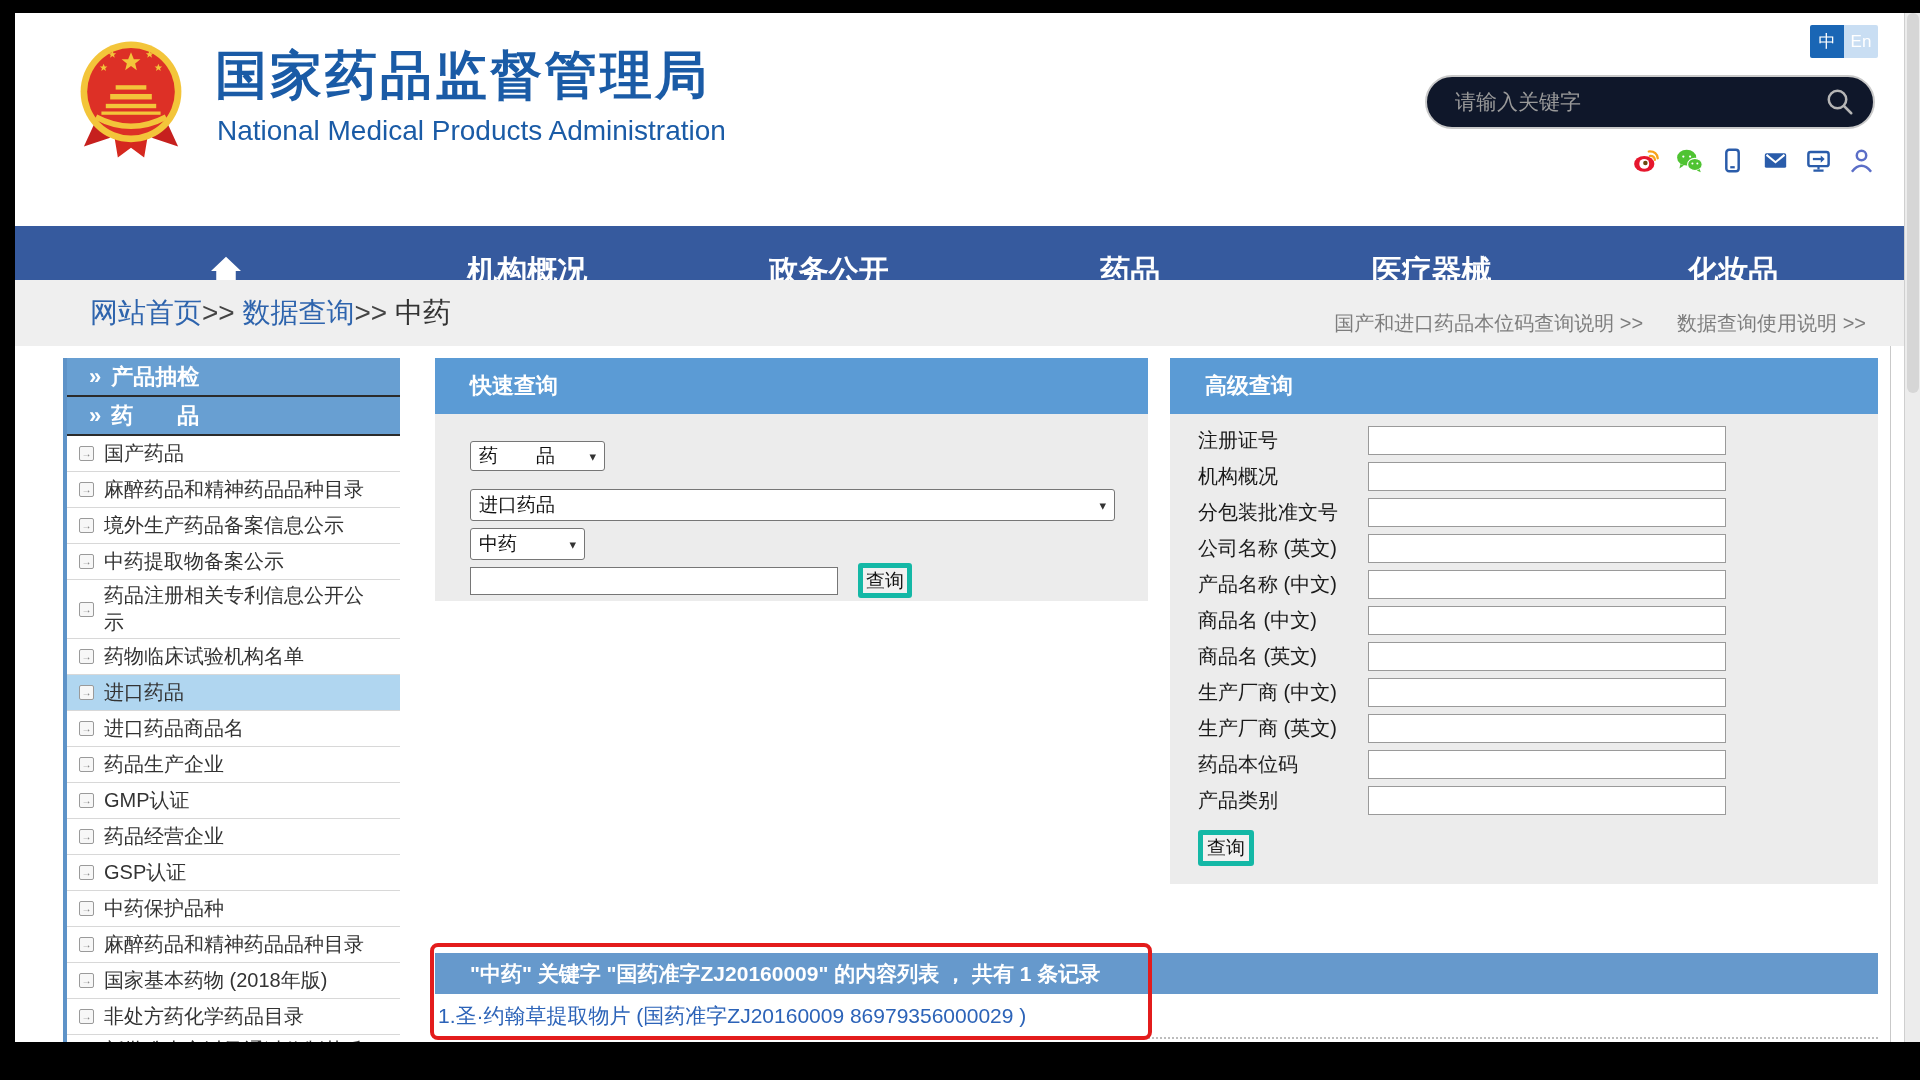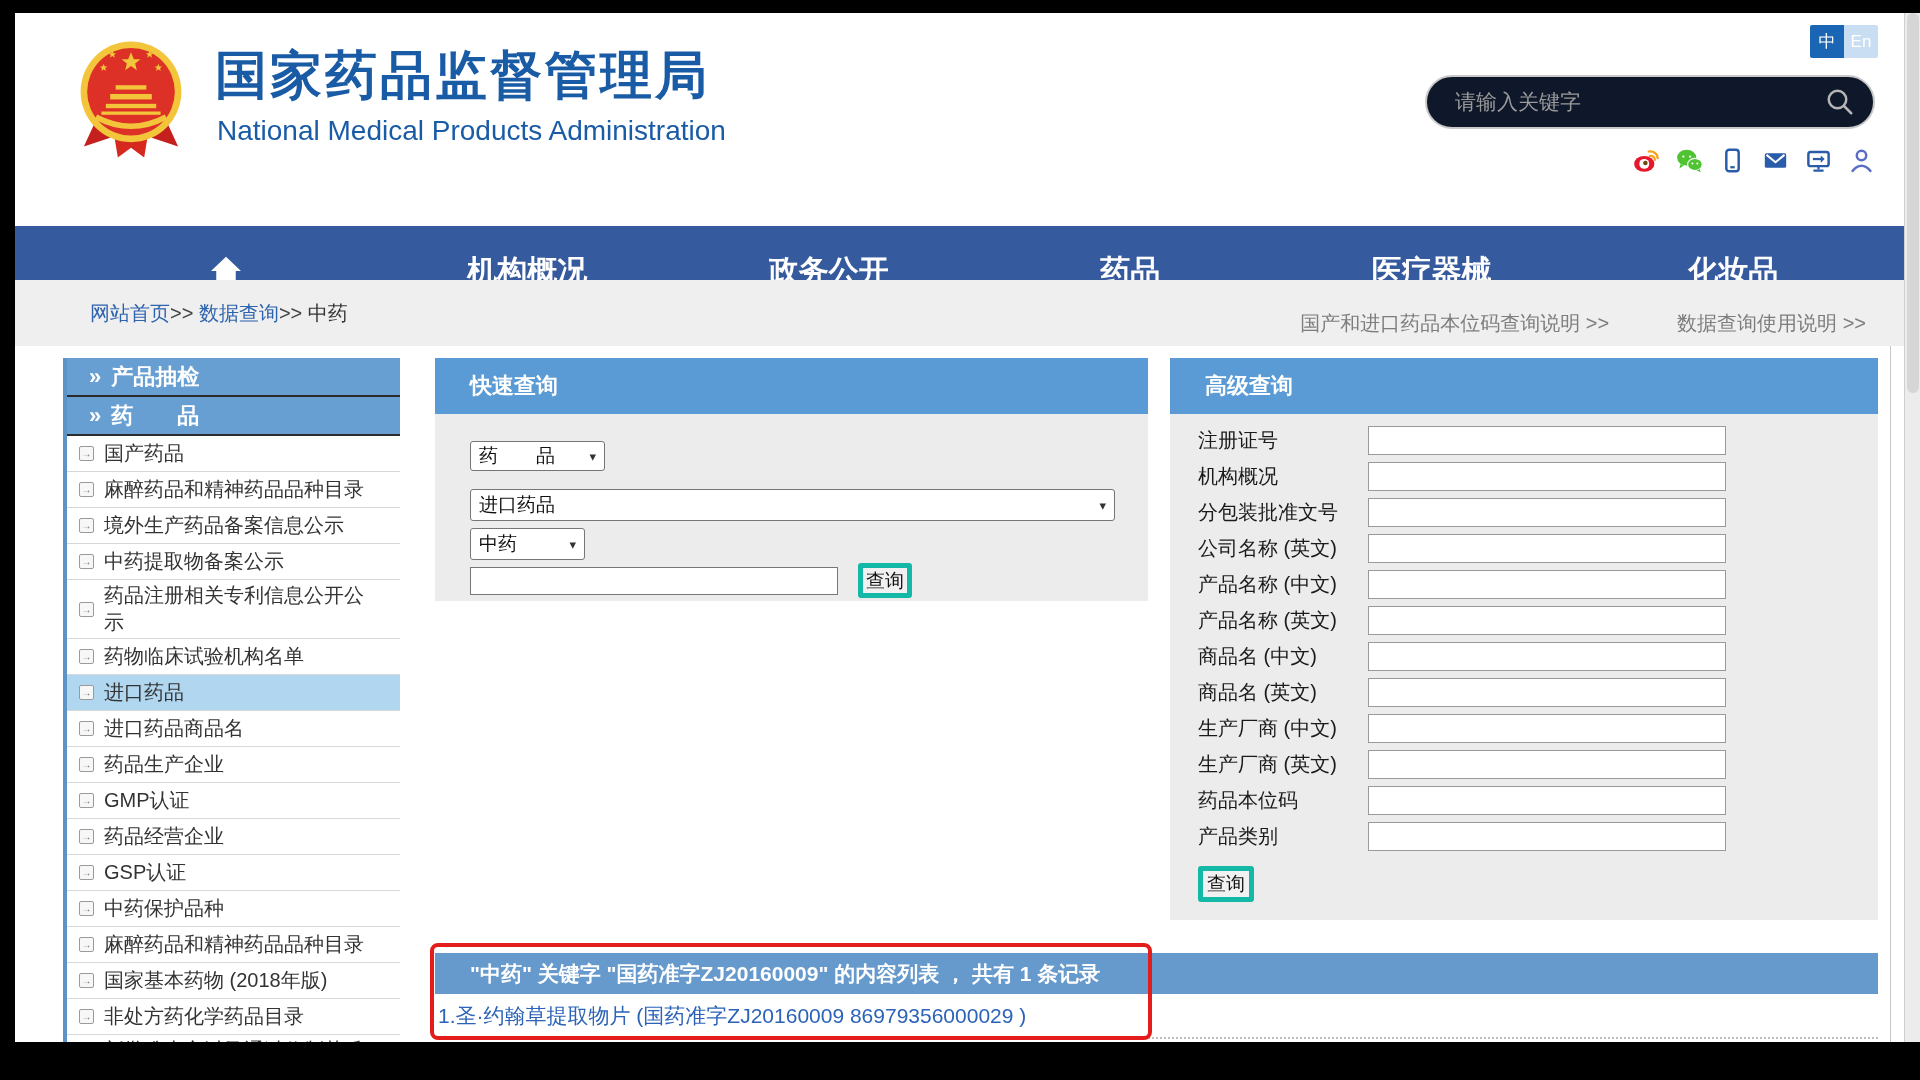--- a/index.html
+++ b/index.html
@@ -43,24 +43,24 @@
   
   .nav { position:absolute; left:15px; top:190px; width:1889px; height:90px; background:#365a9e;
     display:flex; align-items:center; padding:0 20px 0 60px;margin-top:36px; }
   .nav-cell { flex:1; display:flex; align-items:center; justify-content:center;
     color:#fff; font-size:30px; font-weight:bold; cursor:pointer; }
   .nav-home svg { width:36px; height:36px; }
 
   
   .crumbs { position:absolute; left:15px; top:280px; width:1889px; height:66px; background:#efefef;
     display:flex; align-items:center; justify-content:space-between; padding:0 38px 0 75px; }
-  .crumb-left { font-size:20px; color:#333; }
+  .crumb-left { font-size:28px; color:#333; }
   .crumb-left a { color:#2e64ad; text-decoration:none; cursor:pointer; }
   .crumb-sep { color:#444; }
-  .crumb-right { display:flex; gap:68px;margin-top:20px; }
+  .crumb-right { display:flex; gap:34px;margin-top:20px; }
   .help-link { font-size:20px; color:#7d7d7d; cursor:pointer; }
 
   
   .main { position:absolute; left:15px; top:346px; width:1889px; height:696px; background:#fff; }
   .content-border { position:absolute; left:1890px; top:346px; width:1px; height:696px; background:#c9c9c9; }
 
   
   .sidebar { position:absolute; left:63px; top:358px; width:337px; border-left:4px solid #5e93c8; background:#fff; }
   .side-head { height:39px; background:#689fd2; color:#fff; font-size:22px; font-weight:bold;
     display:flex; align-items:center; padding-left:22px; border-bottom:2px solid #2b2b2b; cursor:pointer; }
@@ -371,24 +371,20 @@
           <div class="adv-row">
             <span class="adv-label">公司名称 (英文)</span>
             <input class="adv-input" type="text" style="">
           </div>
 
           <div class="adv-row">
             <span class="adv-label">产品名称 (中文)</span>
             <input class="adv-input" type="text" style="">
           </div>
 
-          <div class="adv-row">
-            <span class="adv-label">产品名称 (英文)</span>
-            <input class="adv-input" type="text" style="">
-          </div>
 
           <div class="adv-row">
             <span class="adv-label">商品名 (中文)</span>
             <input class="adv-input" type="text" style="">
           </div>
 
           <div class="adv-row">
             <span class="adv-label">商品名 (英文)</span>
             <input class="adv-input" type="text" style="">
           </div>

